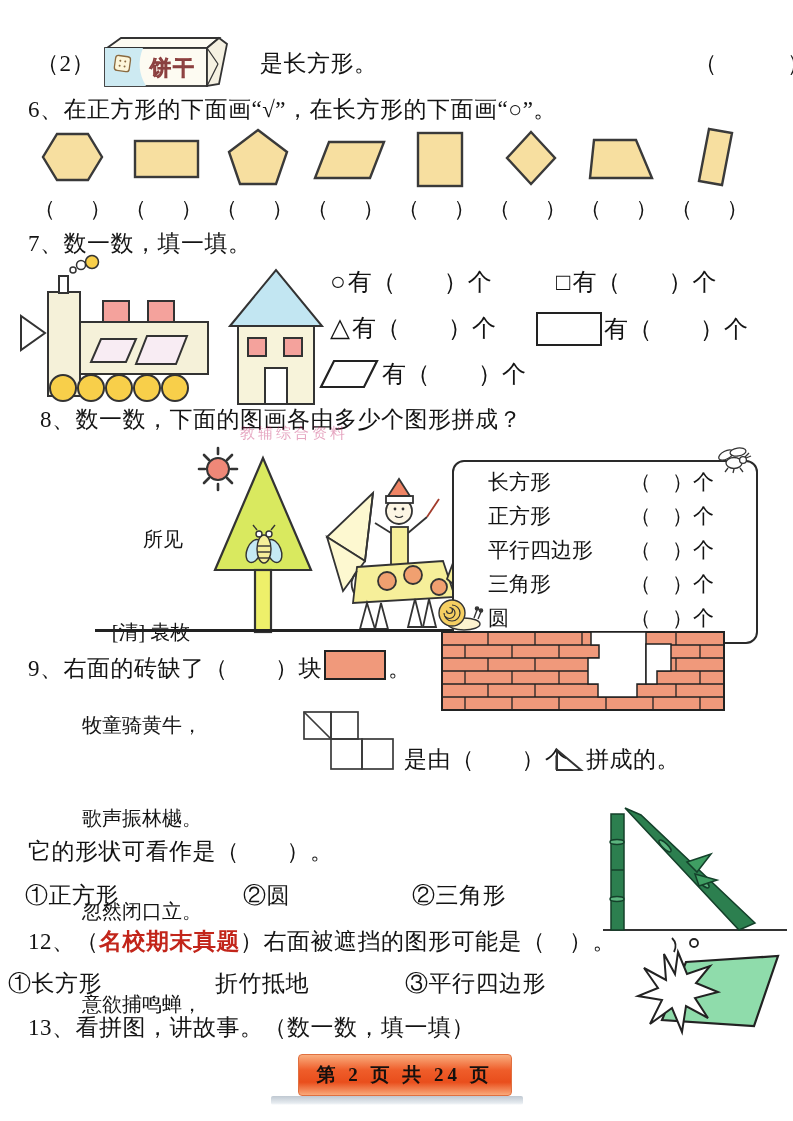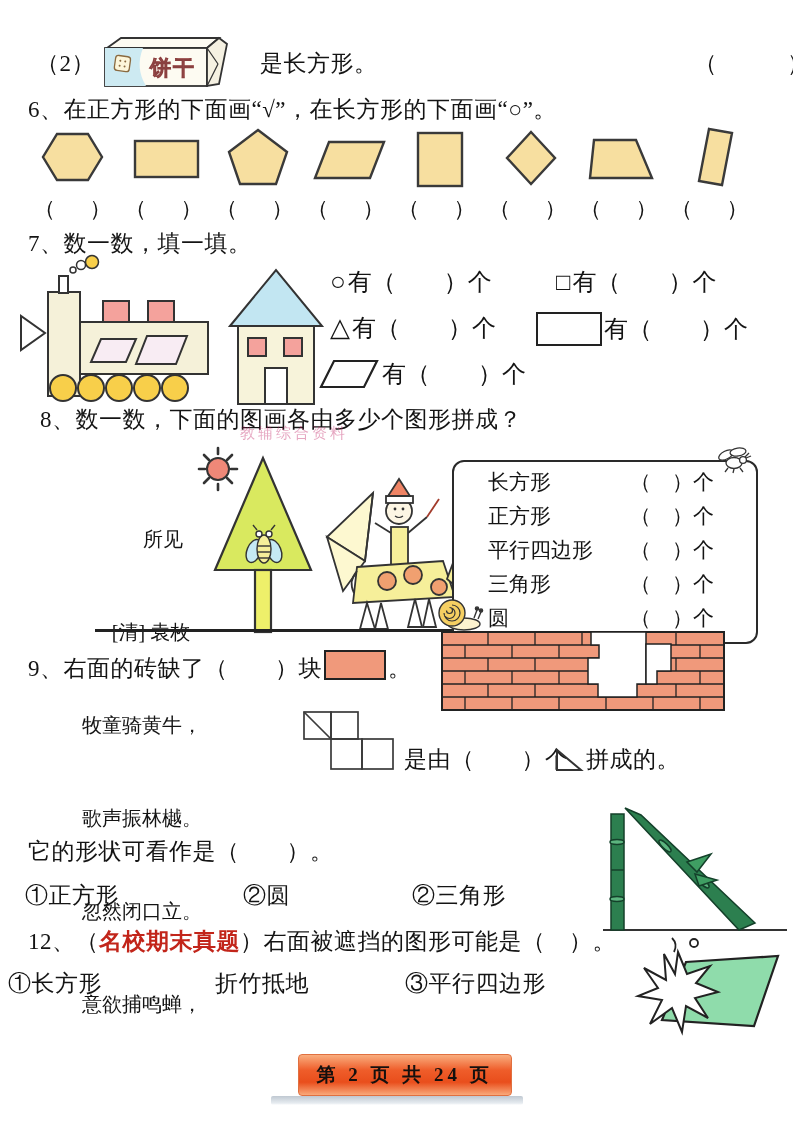--- a/index.html
+++ b/index.html
@@ -370,17 +370,18 @@
   <span class="t" style="left:215px;top:968px;">折竹抵地</span>
   <span class="t" style="left:405px;top:968px;">③平行四边形</span>
 
   <svg style="left:628px;top:936px;" width="162" height="110" viewBox="0 0 162 110">
     <polygon points="58,26 150,20 126,90 34,84" fill="#8fdcab" stroke="#222" stroke-width="2.2"></polygon>
     <polygon points="50,16 59,38 82,30 68,47 90,56 67,62 80,82 58,70 54,96 44,72 22,88 34,64 10,60 30,52 16,32 38,44 36,18 47,38" fill="#fff" stroke="#222" stroke-width="2"></polygon>
     <circle cx="66" cy="7" r="4" fill="#fff" stroke="#222" stroke-width="1.8"></circle>
     <path d="M44,2 q6,6 2,14" fill="none" stroke="#222" stroke-width="1.8"></path>
   </svg>
 
+  <span class="t" style="left:28px;top:1012px;">13、看拼图，讲故事。（数一数，填一填）</span>
 
   <div class="footer-shadow"></div>
   <div class="footer-btn">第 2 页 共 24 页</div>
 
 </div>
 
 </body></html>

